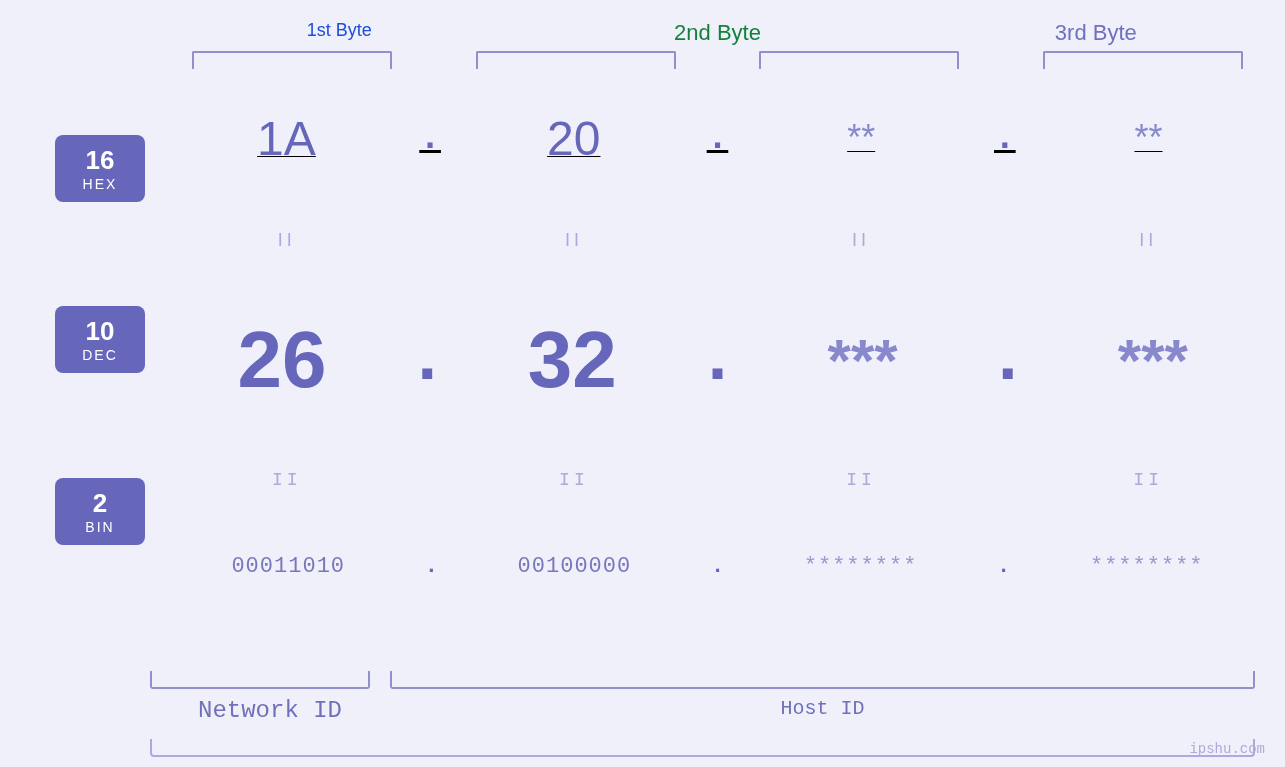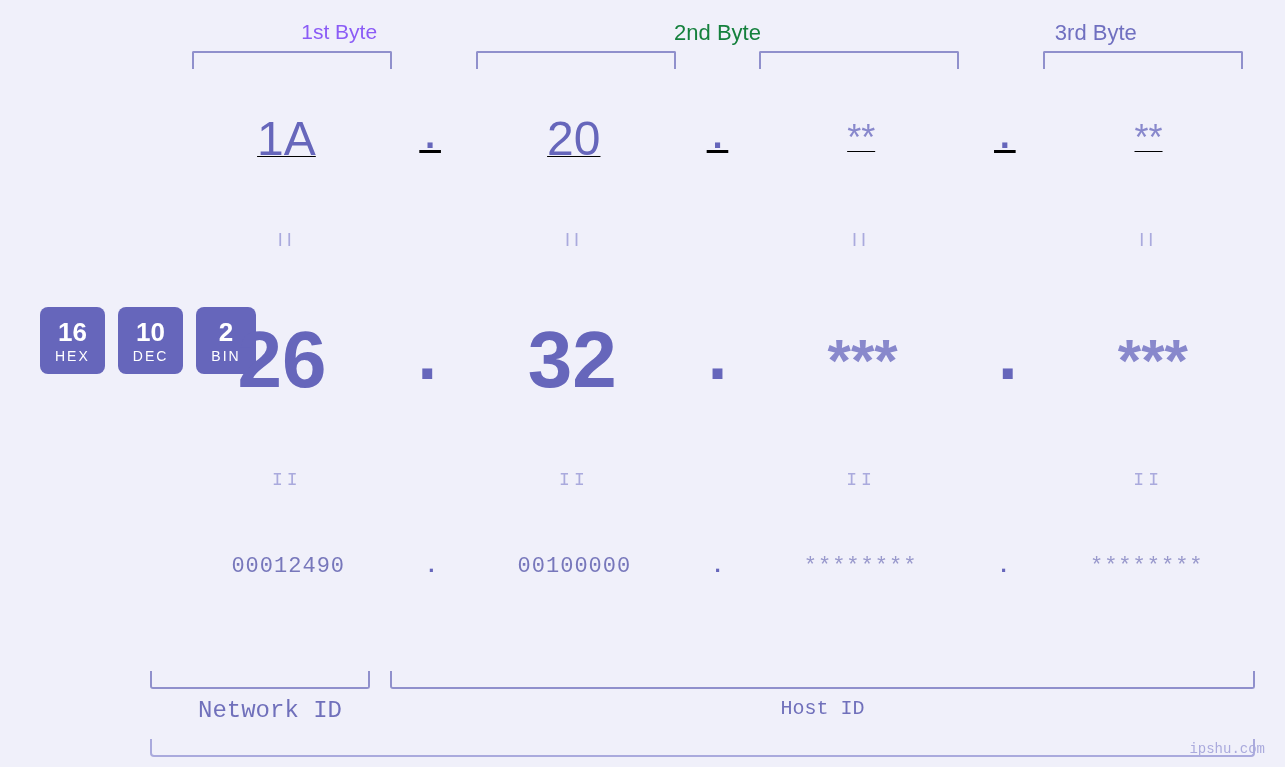--- a/index.html
+++ b/index.html
@@ -44,21 +44,21 @@
       width: 200px;
       height: 18px;
       border: 2px solid #9090cc;
       border-bottom: none;
       border-radius: 2px 2px 0 0;
     }
 
     
     .base-labels {
       display: flex;
-      flex-direction: row;
+      flex-direction: column;
       justify-content: space-around;
       align-items: center;
       width: 130px;
       padding: 20px 0 80px 10px;
       gap: 13px;
     }
 
     .base-badge {
       background-color: #6666bb;
       color: white;
@@ -133,21 +133,21 @@
     }
 
   </style>
 </head>
 <body>
 
 <div class="main-container">
 
   <div class="byte-headers">
     <div style="width:220px; text-align:center;">
-      <span style="color:#8b5cf6; font-size:21px; font-family:Arial,sans-serif;">1st Byte</span>
+      <span style="color:#1d4ed8; font-size:18px; font-family:Arial,sans-serif;">1st Byte</span>
     </div>
     <div style="width:220px; text-align:center;">
       <span style="color:#15803d; font-size:22px; font-family:Arial,sans-serif;">2nd Byte</span>
     </div>
     <div style="width:220px; text-align:center;">
       <span style="color:#7070c0; font-size:22px; font-family:Arial,sans-serif;">3rd Byte</span>
     </div>
   </div>
 
   <div class="bracket-row">
@@ -227,21 +227,21 @@
         <div style="width:20px;"></div>
         <div style="width:200px; text-align:center;"><span style="color:#aaaadd; font-size:18px; letter-spacing:4px;">II</span></div>
         <div style="width:20px;"></div>
         <div style="width:200px; text-align:center;"><span style="color:#aaaadd; font-size:18px; letter-spacing:4px;">II</span></div>
         <div style="width:20px;"></div>
         <div style="width:200px; text-align:center;"><span style="color:#aaaadd; font-size:18px; letter-spacing:4px;">II</span></div>
       </div>
 
       <div style="display:flex; align-items:center; justify-content:space-around;">
         <div style="width:200px; text-align:center;">
-          <span class="value bin-value" style="font-size:22px; color:#7777bb; font-family:'Courier New',monospace; letter-spacing:1px;">00012490</span>
+          <span class="value bin-value" style="font-size:22px; color:#7777bb; font-family:'Courier New',monospace; letter-spacing:1px;">00011010</span>
         </div>
         <span class="dot dot-bin" style="color:#6666bb; font-size:22px;">.</span>
         <div style="width:200px; text-align:center;">
           <span class="value bin-value" style="font-size:22px; color:#7777bb; font-family:'Courier New',monospace; letter-spacing:1px;">00100000</span>
         </div>
         <span class="dot dot-bin" style="color:#6666bb; font-size:22px;">.</span>
         <div style="width:200px; text-align:center;">
           <span class="value bin-value masked" style="font-size:22px; color:#9999cc; font-family:'Courier New',monospace; letter-spacing:1px;">********</span>
         </div>
         <span class="dot dot-bin" style="color:#6666bb; font-size:22px;">.</span>

